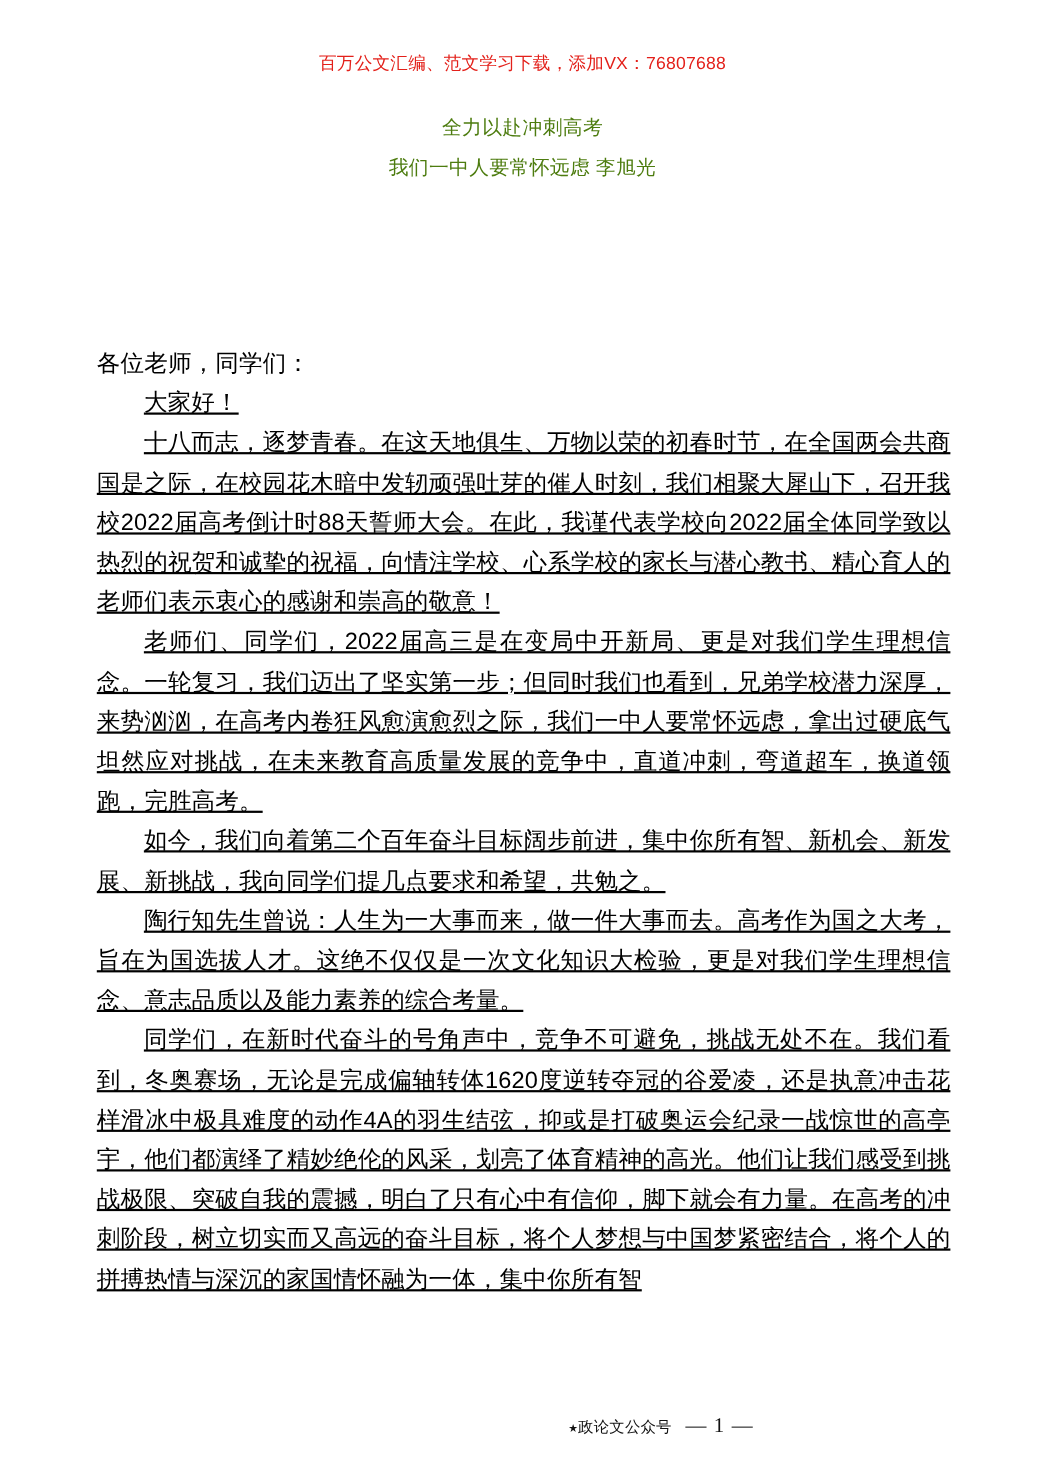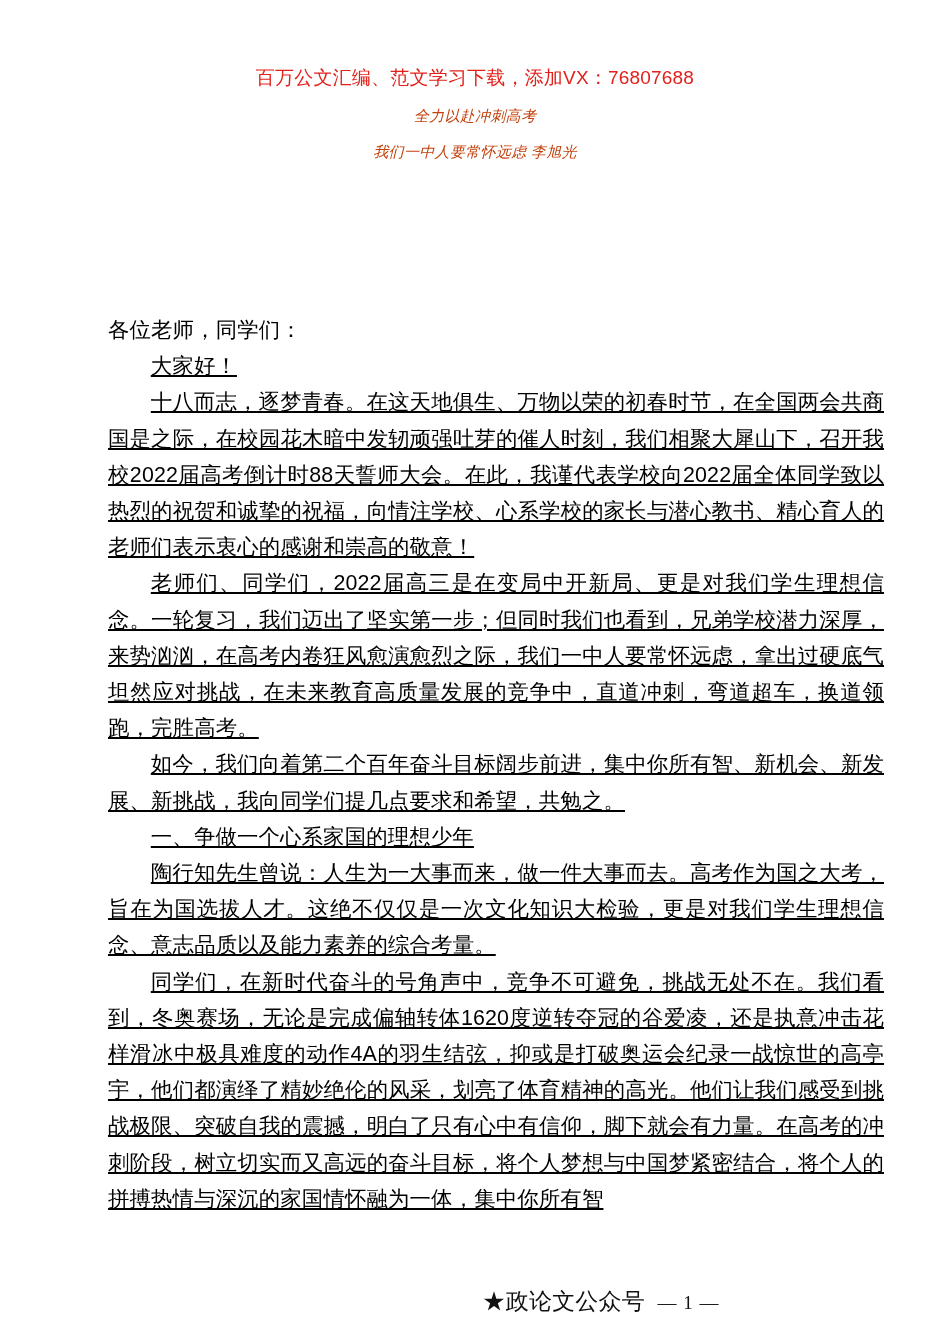--- a/index.html
+++ b/index.html
@@ -21,52 +21,49 @@
     box-sizing: border-box;
   }
 
   
   .promo-banner {
     position: absolute;
     top: 44px;
     left: 0;
     width: 950px;
     text-align: center;
-    font-size: 19px;
+    font-size: 16px;
     line-height: 30px;
     letter-spacing: 0.2px;
     color: #e3201a;
     white-space: nowrap;
-    margin-top: 19px;
   }
 
   
   .title-block {
     position: absolute;
     top: 98px;
     left: 0;
     width: 950px;
     text-align: center;
   }
   .title-line {
-    font-size: 15px;
+    font-size: 18px;
     line-height: 36px;
     letter-spacing: 0.3px;
     white-space: nowrap;
-    color: #c2410c;
-    font-style: italic;
+    color: #4d7c0f;
   }
 
   
   .body-block {
     position: absolute;
     top: 312px;
     left: 88px;
     width: 776px;
-    margin-left: 20px;
   }
   .para {
     font-size: 21.4px;
     line-height: 36.2px;
     letter-spacing: 0.15px;
     text-align: justify;
     text-align-last: left;
     text-justify: inter-character;
     margin: 0;
     color: #000;
@@ -84,22 +81,22 @@
     left: 0;
     width: 950px;
     text-align: center;
     white-space: nowrap;
   }
   .footer-inner {
     display: inline-block;
     margin-left: 252px;
   }
   .footer-mark {
-    font-family: Liberation Serif, serif;
-    font-size: 23px;
+    font-family: Liberation Mono, monospace;
+    font-size: 14px;
     color: #111;
     letter-spacing: 0.2px;
   }
   .footer-page {
     font-family: "Liberation Serif", "DejaVu Serif", serif;
     font-size: 19px;
     color: #111;
     letter-spacing: 1px;
     margin-left: 8px;
   }
@@ -115,21 +112,20 @@
     <div class="title-line">全力以赴冲刺高考</div>
     <div class="title-line">我们一中人要常怀远虑  李旭光</div>
   </div>
 
   <div class="body-block">
     <p class="para">各位老师，同学们：</p>
     <p class="para indent">大家好！</p>
     <p class="para indent">十八而志，逐梦青春。在这天地俱生、万物以荣的初春时节，在全国两会共商国是之际，在校园花木暗中发轫顽强吐芽的催人时刻，我们相聚大犀山下，召开我校2022届高考倒计时88天誓师大会。在此，我谨代表学校向2022届全体同学致以热烈的祝贺和诚挚的祝福，向情注学校、心系学校的家长与潜心教书、精心育人的老师们表示衷心的感谢和崇高的敬意！</p>
     <p class="para indent">老师们、同学们，2022届高三是在变局中开新局、更是对我们学生理想信念。一轮复习，我们迈出了坚实第一步；但同时我们也看到，兄弟学校潜力深厚，来势汹汹，在高考内卷狂风愈演愈烈之际，我们一中人要常怀远虑，拿出过硬底气坦然应对挑战，在未来教育高质量发展的竞争中，直道冲刺，弯道超车，换道领跑，完胜高考。</p>
     <p class="para indent">如今，我们向着第二个百年奋斗目标阔步前进，集中你所有智、新机会、新发展、新挑战，我向同学们提几点要求和希望，共勉之。</p>
-    <p class="para indent">一、争做一个心系家国的理想少年</p>
     <p class="para indent">陶行知先生曾说：人生为一大事而来，做一件大事而去。高考作为国之大考，旨在为国选拔人才。这绝不仅仅是一次文化知识大检验，更是对我们学生理想信念、意志品质以及能力素养的综合考量。</p>
     <p class="para indent">同学们，在新时代奋斗的号角声中，竞争不可避免，挑战无处不在。我们看到，冬奥赛场，无论是完成偏轴转体1620度逆转夺冠的谷爱凌，还是执意冲击花样滑冰中极具难度的动作4A的羽生结弦，抑或是打破奥运会纪录一战惊世的高亭宇，他们都演绎了精妙绝伦的风采，划亮了体育精神的高光。他们让我们感受到挑战极限、突破自我的震撼，明白了只有心中有信仰，脚下就会有力量。在高考的冲刺阶段，树立切实而又高远的奋斗目标，将个人梦想与中国梦紧密结合，将个人的拼搏热情与深沉的家国情怀融为一体，集中你所有智</p>
   </div>
 
   <div class="footer">
     <span class="footer-inner">
       <span class="footer-mark">★政论文公众号</span>
       <span class="footer-page">— 1 —</span>
     </span>
   </div>

